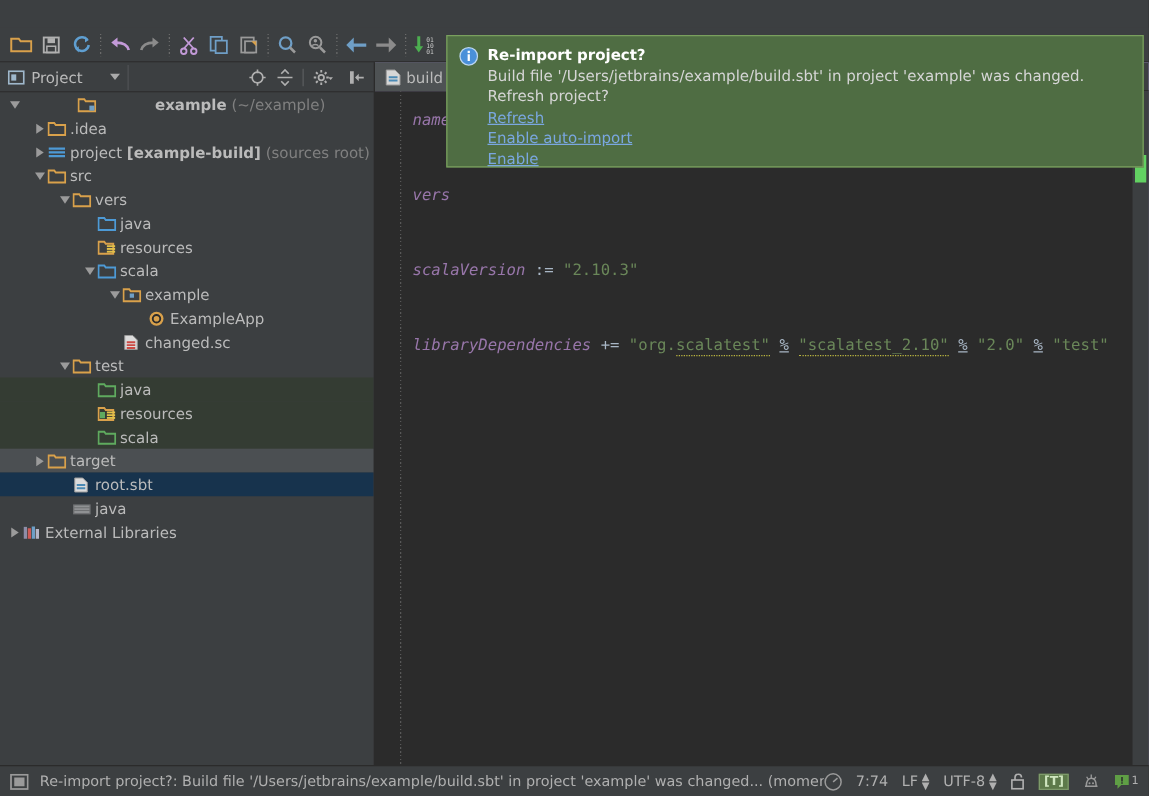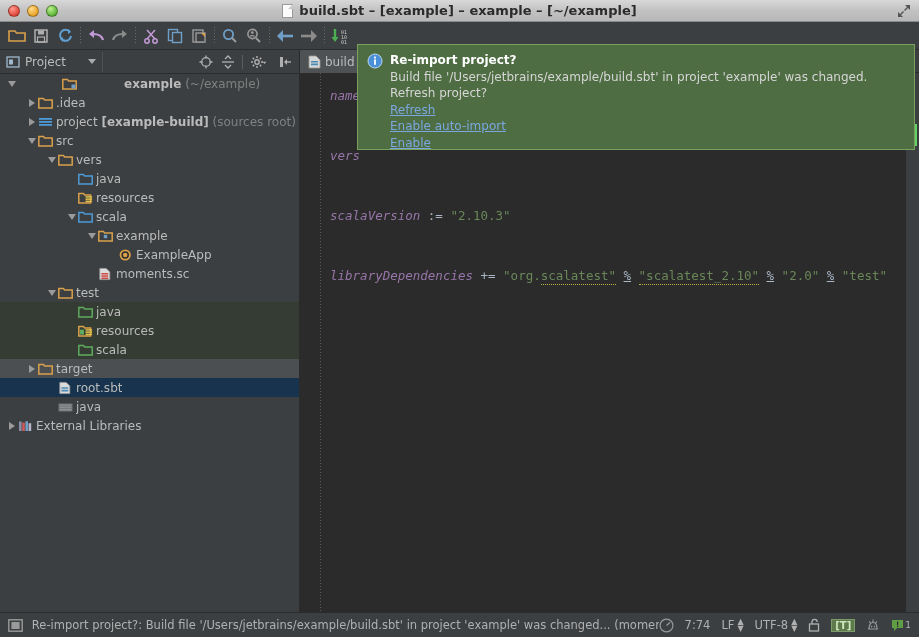--- a/index.html
+++ b/index.html
@@ -93,21 +93,21 @@
   .kw  { color:#9876aa; font-style:italic; }
   .op  { color:#a9b7c6; }
   .str { color:#6a8759; }
   .sq  { border-bottom:1.5px dotted #bbb640; padding-bottom:1px; }
   .ul  { text-decoration:underline; }
   .marker-strip { position:absolute; right:0; top:23px; width:13px; height:539px; background:#3c3f41; }
   .marker-green { position:absolute; right:2px; top:74px; width:9px; height:22px; background:#62d162; }
 
   
   .popup {
-    position:absolute; left:357px; top:44px; width:558px; height:106px;
+    position:absolute; left:357px; top:28px; width:558px; height:106px;
     background:#4f6d43; border:1px solid #7aa05e;
     display:flex; padding:7px 0 0 9px;
   }
   .popup-ico { width:16px; height:16px; flex:0 0 16px; margin-top:1px; }
   .popup-body { margin-left:7px; font-size:12px; color:#d6d6d6; line-height:16.5px; }
   .popup-title { font-weight:bold; color:#ffffff; }
   .popup-link { color:#7aa7e0; text-decoration:underline; cursor:pointer; display:inline-block; }
 
   
   .statusbar {
@@ -121,35 +121,20 @@
   .sb-item { display:flex; align-items:center; gap:3px; cursor:pointer; white-space:nowrap; }
   .updown { display:inline-block; line-height:7px; font-size:8px; color:#b0b0b0; }
   .t-badge { background:#5d7a4a; color:#cfe6bf; border:1px solid #7d9a6a; padding:0 3px; font-size:10px; font-weight:bold; }
   .err-badge { display:flex; align-items:center; gap:1px; }
 </style>
 </head>
 <body>
 
 <div id="app">
 
-  <div class="titlebar">
-    <div class="traffic">
-      <div class="tl red"></div>
-      <div class="tl yellow"></div>
-      <div class="tl green"></div>
-    </div>
-    <div class="title-center">
-      <span class="doc-ico"></span>
-      <span>build.sbt – [example] – example – [~/example]</span>
-    </div>
-    <svg class="fullscreen-btn" viewBox="0 0 16 16">
-      <path d="M9 2 h5 v5 l-2-2 -3 3 -1-1 3-3 z" fill="#555"></path>
-      <path d="M7 14 h-5 v-5 l2 2 3-3 1 1 -3 3 z" fill="#555"></path>
-    </svg>
-  </div>
 
   <div class="toolbar">
     <div class="tb-btn">
       <svg width="18" height="16" viewBox="0 0 18 16">
           <path d="M1 3h6l1.5 2H17v8H1z" fill="none" stroke="#d9a14b" stroke-width="1.6"></path>
         </svg>
     </div>
     <div class="tb-btn">
       <svg width="16" height="16" viewBox="0 0 16 16">
           <rect x="2" y="2" width="12" height="12" fill="none" stroke="#b0b0b0" stroke-width="1.5"></rect>
@@ -394,21 +379,21 @@
         <span class="lbl"><span class="">ExampleApp</span></span>
       </div>
       <div class="row" style="padding-left: 86px;">
         <span class="arrow"></span>
         <span class="ico">
           <svg width="15" height="14" viewBox="0 0 15 14">
             <path d="M1.8 1.4h6.4l3.6 3.6v7.6H1.8z" fill="#dcdcdc" stroke="#9a9a9a" stroke-width=".8"></path>
             <path d="M3.4 6h6.8v1.5H3.4zM3.4 8.3h6.8v1.5H3.4zM3.4 10.6h6.8v1.5H3.4z" fill="#cc4a44"></path>
           </svg>
         </span>
-        <span class="lbl"><span class="">moments.sc</span></span>
+        <span class="lbl"><span class="">changed.sc</span></span>
       </div>
       <div class="row" style="padding-left: 46px;">
         <span class="arrow">
           <span class="tri-d"></span>
         </span>
         <span class="ico">
           <svg width="15" height="14" viewBox="0 0 15 14">
             <path d="M.8 2.4h4.6l1.2 1.6h7.6v8H.8z" fill="none" stroke="#d9a14b" stroke-width="1.5"></path>
           </svg>
         </span>

